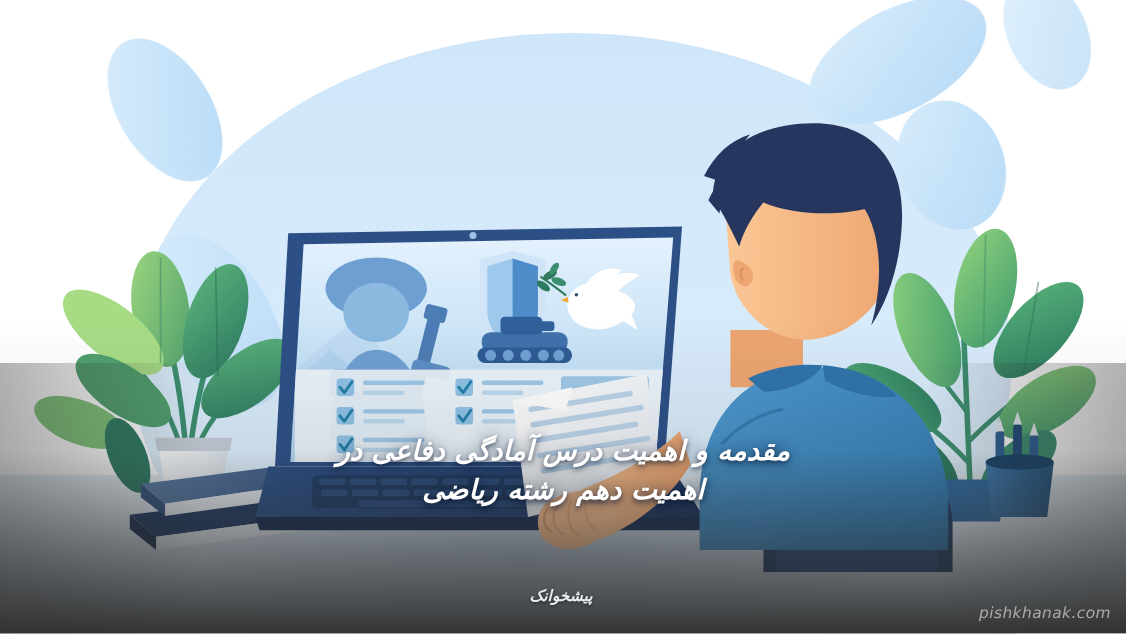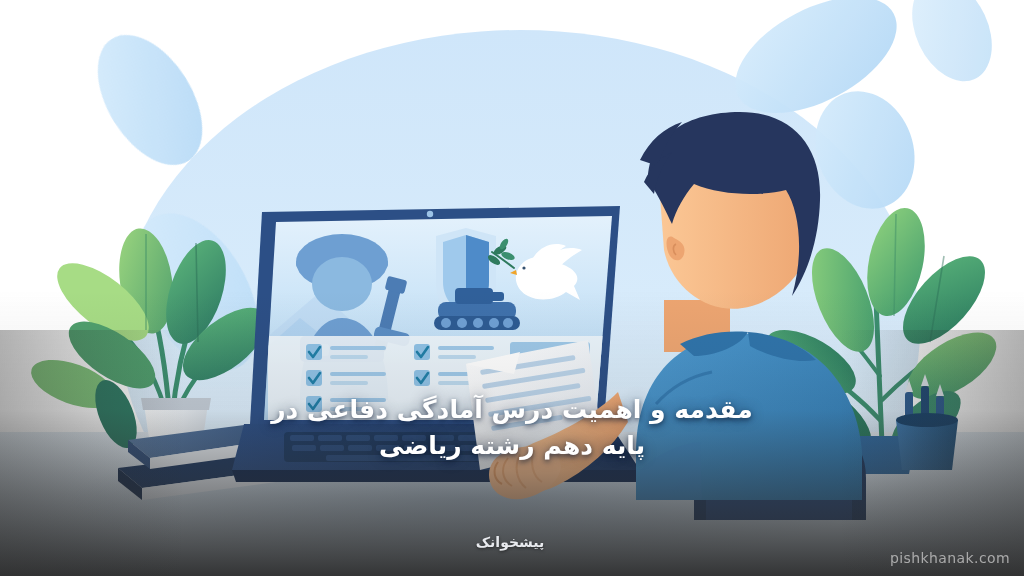--- a/index.html
+++ b/index.html
@@ -7,20 +7,21 @@
     padding: 0;
     background: #ffffff;
   }
   #stage {
     position: relative;
     width: 1024px;
     height: 576px;
     overflow: hidden;
     background: #7f1d1d;
     font-family: "DejaVu Sans", "Liberation Sans", sans-serif;
+    font-style: italic;
   }
   #stage svg.layer {
     position: absolute;
     inset: 0;
     width: 1024px;
     height: 576px;
     display: block;
   }
 
   
@@ -445,20 +446,20 @@
         <stop offset="82%" stop-color="#2d2d2d" stop-opacity="0"></stop>
         <stop offset="100%" stop-color="#2d2d2d" stop-opacity=".35"></stop>
       </linearGradient>
     </defs>
     <rect x="0" y="290" width="1024" height="286" fill="url(#vig)"></rect>
     <rect x="0" y="330" width="1024" height="246" fill="url(#vigSide)"></rect>
   </svg>
 
   <div class="title-wrap">
     <span class="title-line">مقدمه و اهمیت درس آمادگی دفاعی در</span>
-    <span class="title-line">پایه دهم رشته ریاضی</span>
+    <span class="title-line">اهمیت دهم رشته ریاضی</span>
   </div>
 
   <div class="brand">پیشخوانک</div>
 
   <div class="watermark">pishkhanak.com</div>
 
 </div>
 
 </body></html>

